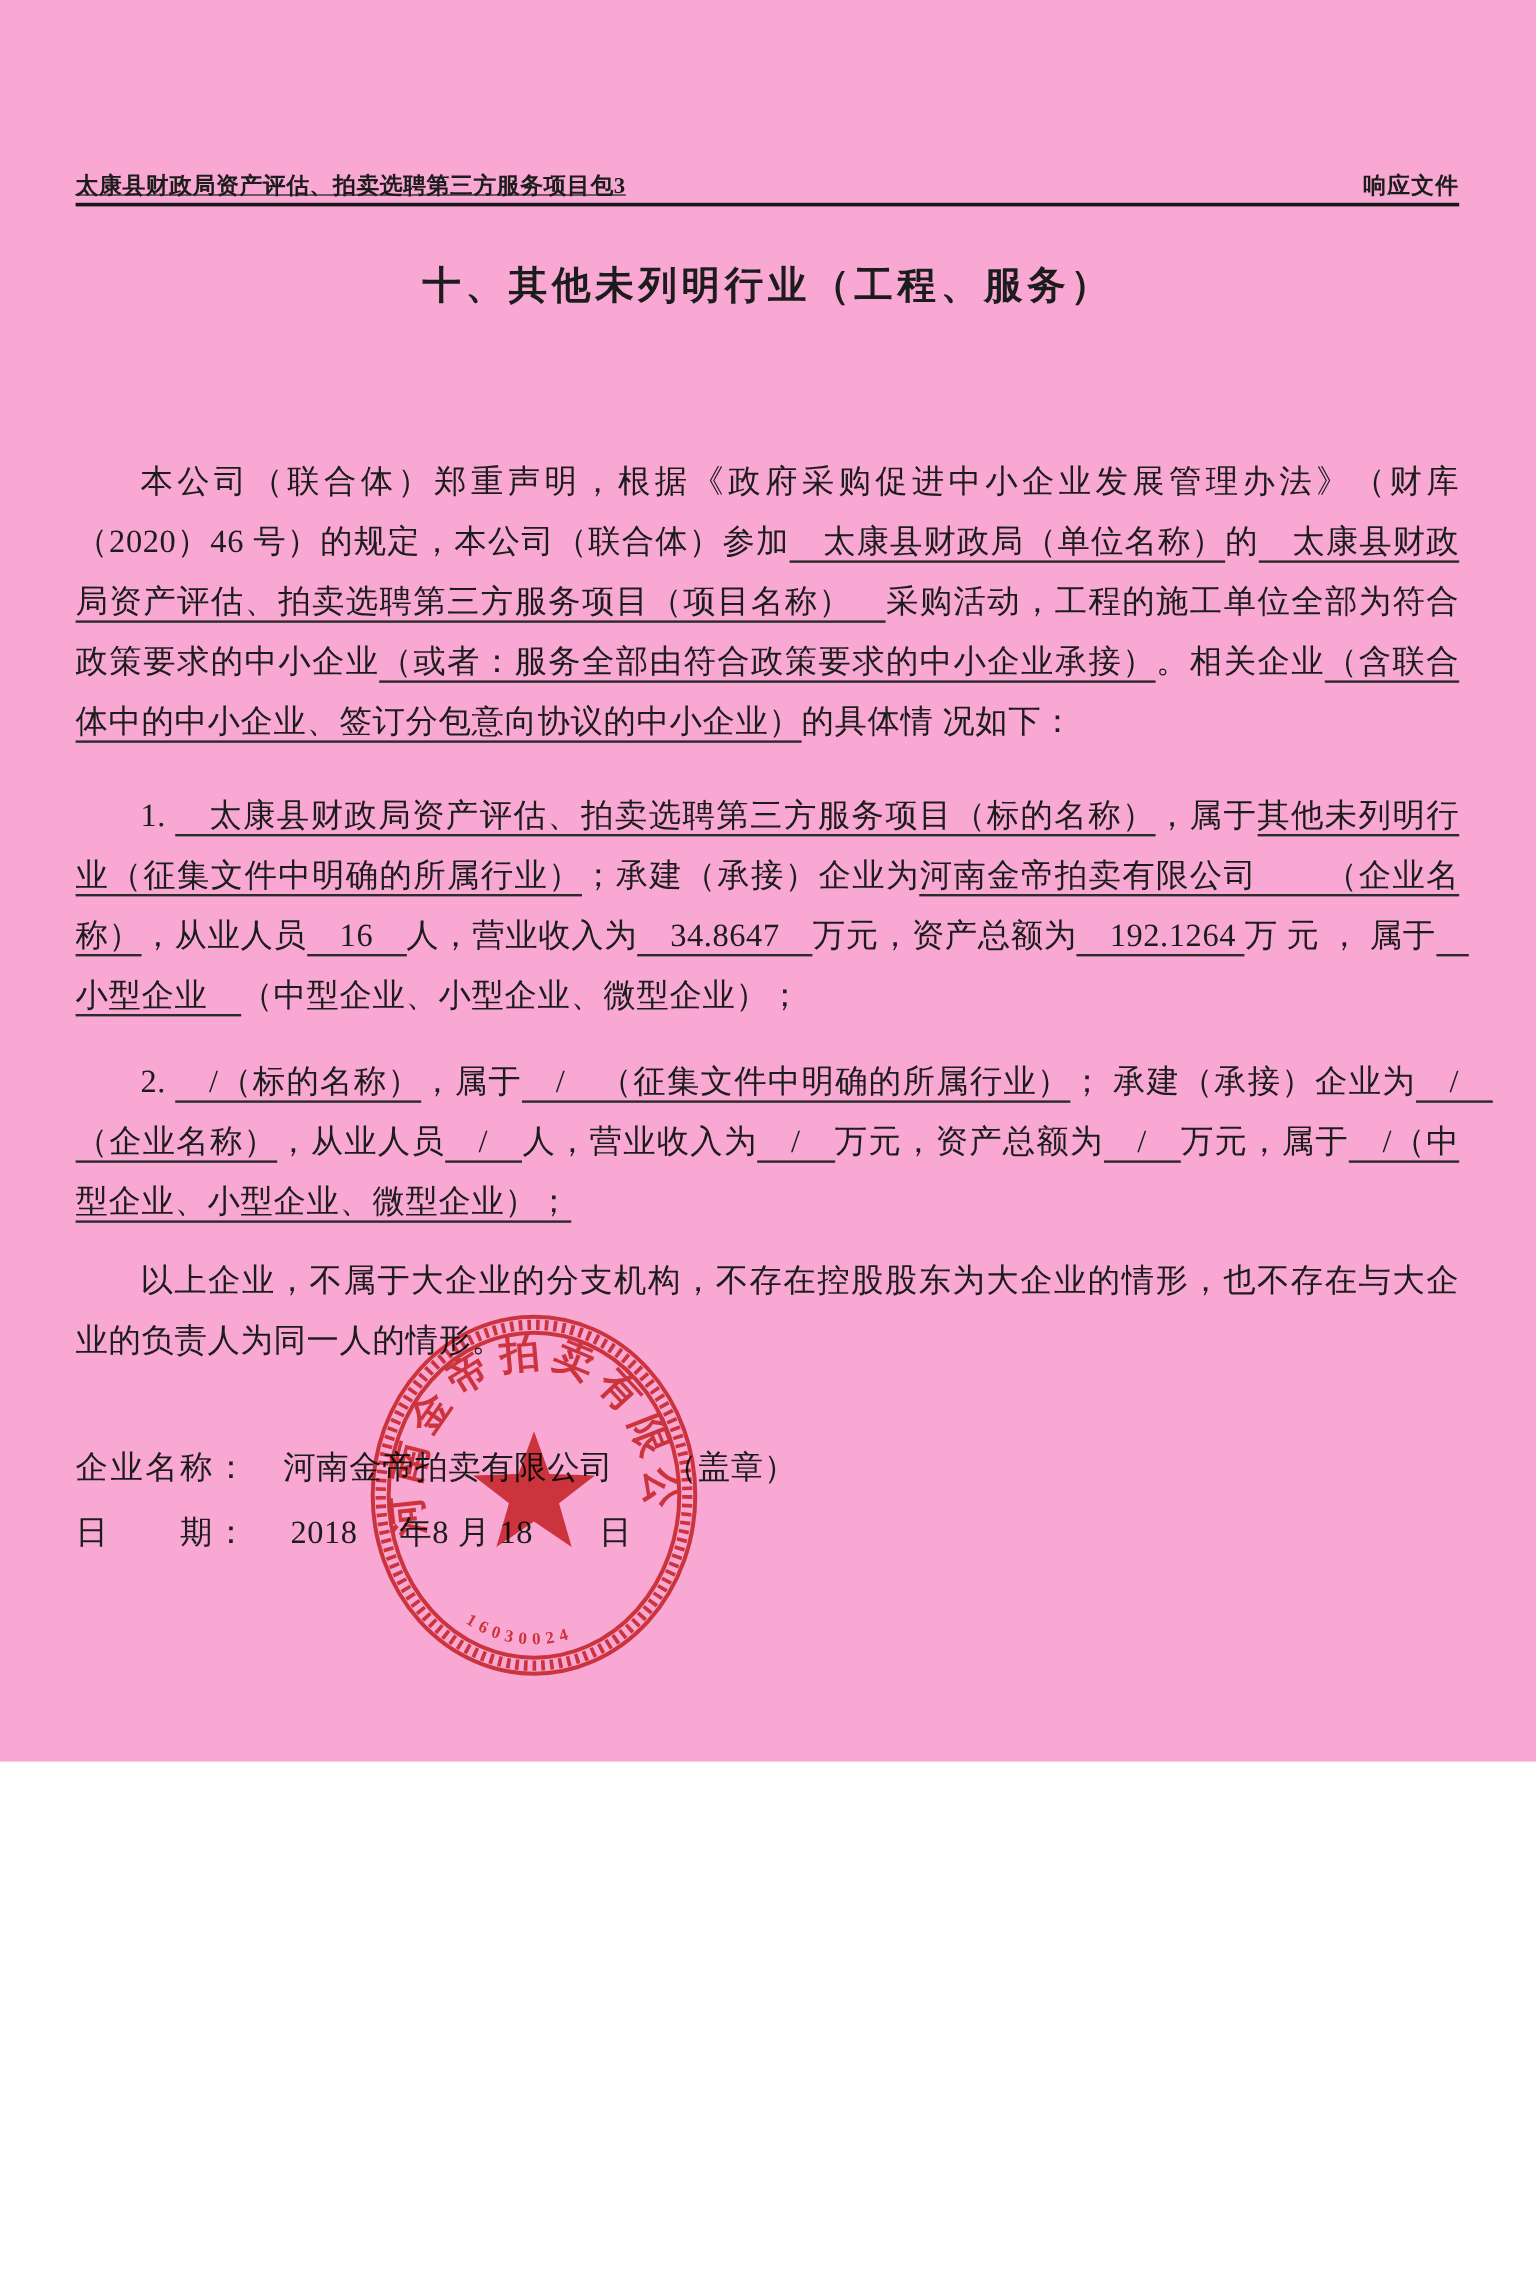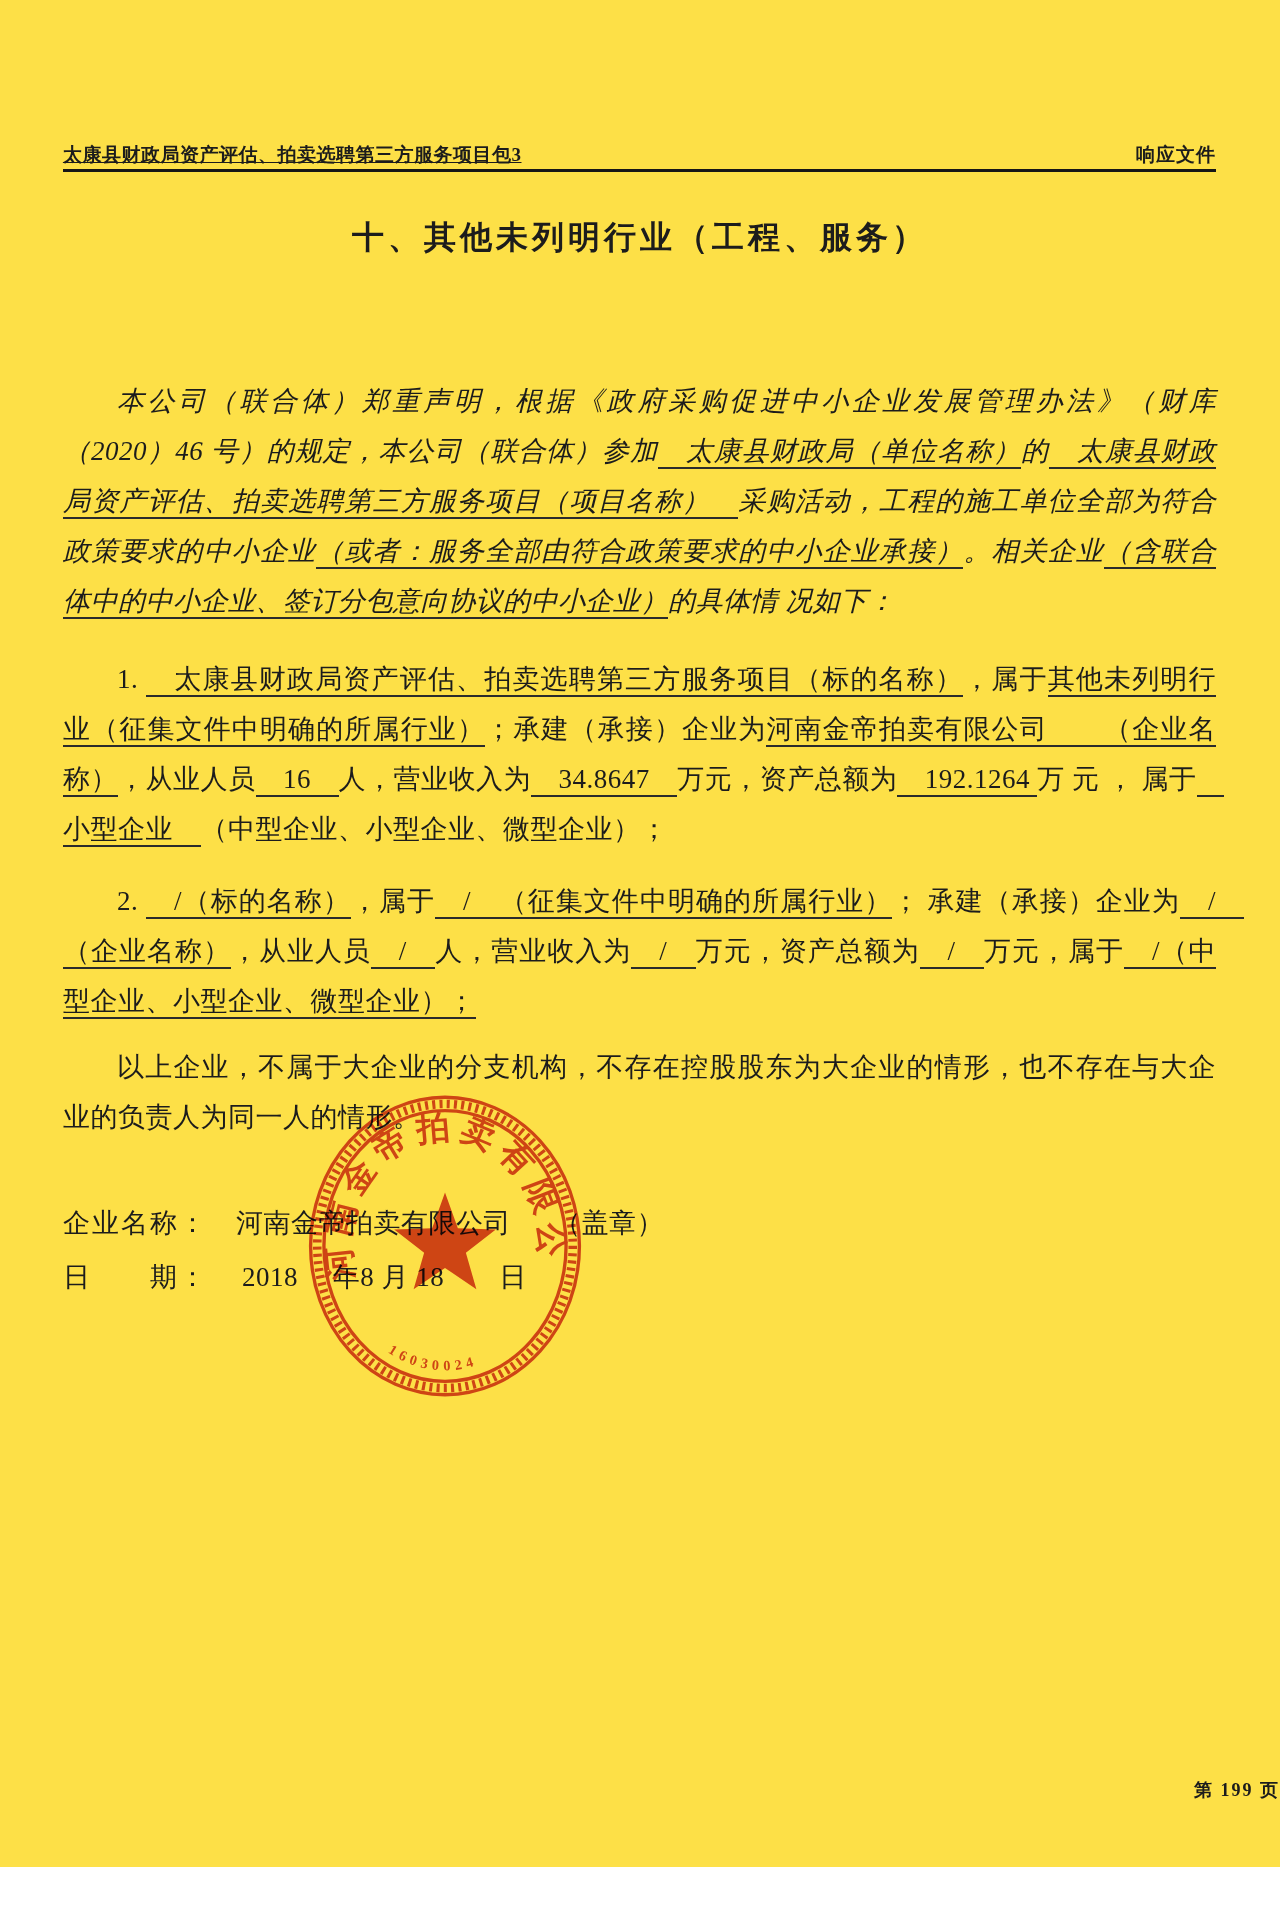--- a/index.html
+++ b/index.html
@@ -3,22 +3,22 @@
 <meta charset="utf-8">
 <style>
   html,body{margin:0;padding:0;}
   body{
     width:1280px;height:1907px;
     background:#ffffff;
     font-family:"Liberation Serif","DejaVu Serif",serif;
     color:#1c1c1c;
   }
   .page{
-    position:relative;width:1280px;height:1867px;overflow:hidden;
-    background:#fde047;
+    position:relative;width:1280px;height:1468px;overflow:hidden;
+    background:#f9a8d4;
   }
   
   .header{
     margin:142px 64px 0 63px;
     display:flex;justify-content:space-between;align-items:flex-end;
     border-bottom:3px solid #161616;
     padding-bottom:1px;
     font-size:19px;font-weight:bold;
   }
   .header .left{text-decoration:underline;letter-spacing:.5px;}
@@ -32,21 +32,21 @@
   
   .bodytext{margin:0 64px 0 63px;}
   .bodytext p{
     margin:0;
     font-size:27px;
     line-height:50px;
     text-align:justify;
     letter-spacing:.5px;
   }
   .ind{text-indent:2em;}
-  .p1{margin-top:116px !important;font-style:italic;}
+  .p1{margin-top:116px !important;}
   .item1{margin-top:28px !important;}
   .item2{margin-top:22px !important;}
   .p4{margin-top:16px !important;}
   .u{
     border-bottom:2.5px solid #2b2b2b;
     padding-bottom:1px;
   }
   
   .sig1{margin-top:56px !important;}
   .sig2{margin-top:4px !important;}

